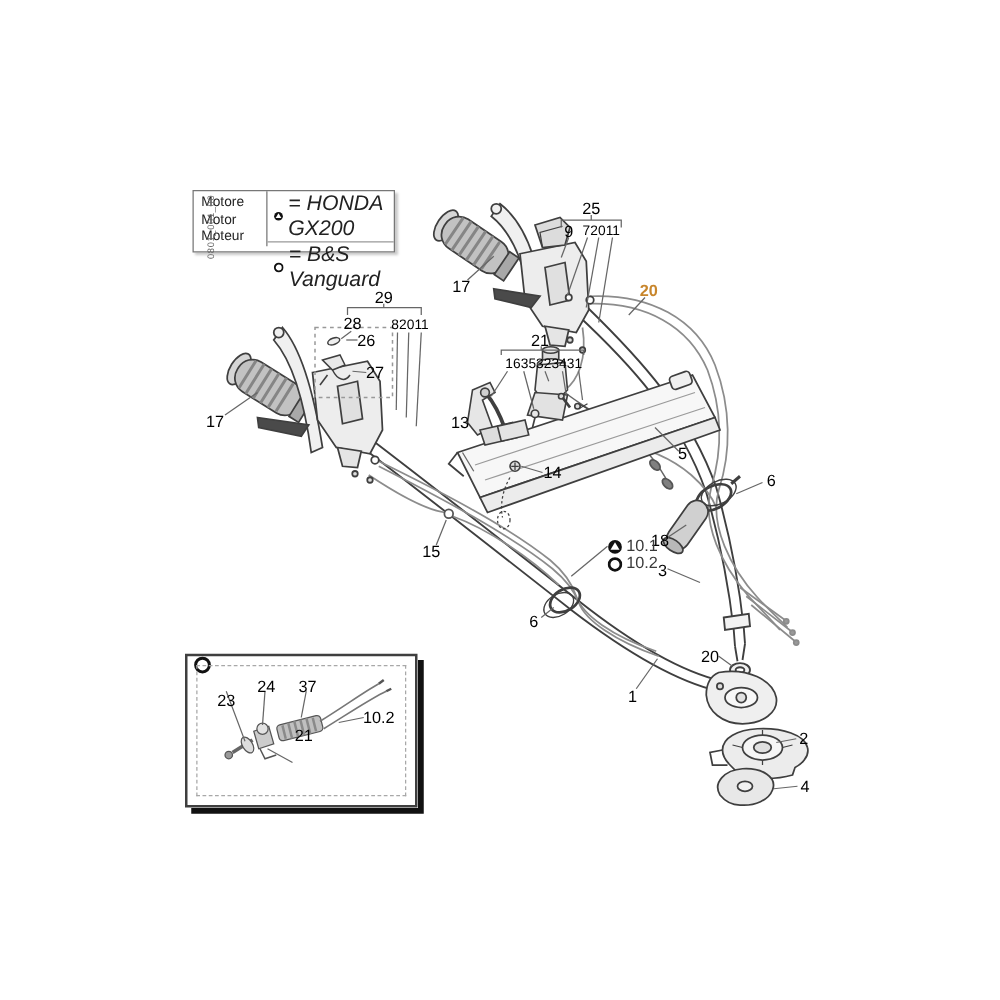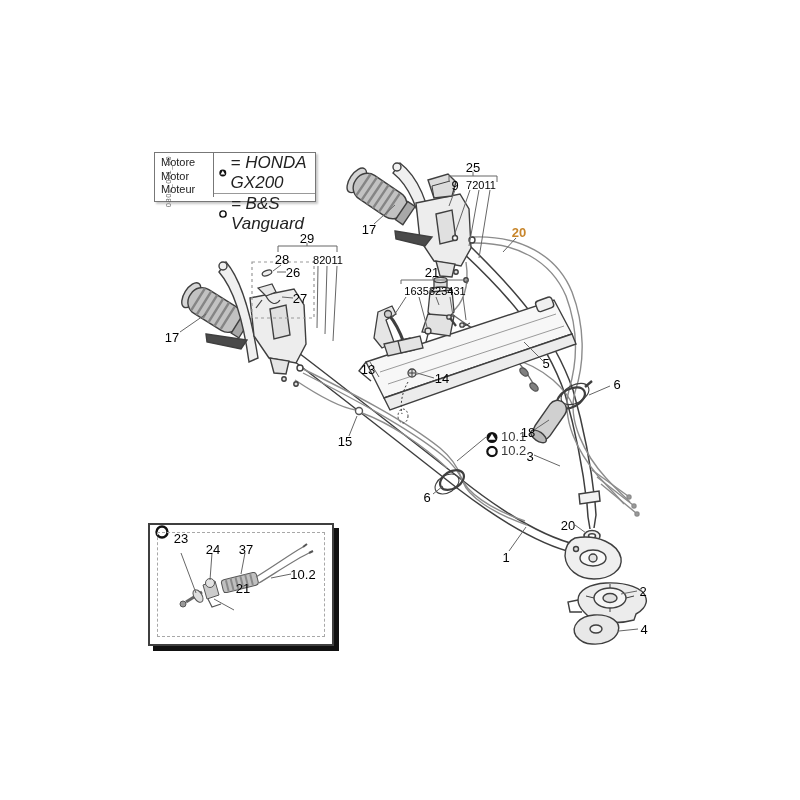--- a/index.html
+++ b/index.html
@@ -280,21 +280,21 @@
 <div class="co" style="left:369px;top:229px">17</div>
 <div class="co hl" style="left:519px;top:232px">20</div>
 <div class="co" style="left:307px;top:238px">29</div>
 <div class="co" style="left:282px;top:259px">28</div>
 <div class="co" style="left:293px;top:272px">26</div>
 <div class="co tight" style="left:328px;top:260px">8 20 11</div>
 <div class="co" style="left:300px;top:298px">27</div>
 <div class="co" style="left:172px;top:337px">17</div>
 <div class="co" style="left:432px;top:272px">21</div>
 <div class="co tight" style="left:435px;top:291px">16 35 32 34 31</div>
-<div class="co" style="left:368px;top:369px">13</div>
+<div class="co" style="left:368px;top:338px">13</div>
 <div class="co" style="left:442px;top:378px">14</div>
 <div class="co" style="left:546px;top:363px">5</div>
 <div class="co" style="left:617px;top:384px">6</div>
 <div class="co" style="left:345px;top:441px">15</div>
 <div class="co" style="left:528px;top:432px">18</div>
 <div class="co" style="left:530px;top:456px">3</div>
 <div class="co" style="left:427px;top:497px">6</div>
 <div class="co" style="left:568px;top:525px">20</div>
 <div class="co" style="left:506px;top:557px">1</div>
 <div class="co" style="left:643px;top:591px">2</div>
@@ -307,19 +307,19 @@
   </svg>
   <span>10.1</span>
 </div>
 <div class="marker-row" style="left:486px;top:450px">
   <svg width="12" height="12" viewBox="0 0 12 12">
     <circle cx="6" cy="6" r="4.7" fill="#fff" stroke="#111" stroke-width="2.2"></circle>
   </svg>
   <span>10.2</span>
 </div>
 
-<div class="co" style="left:181px;top:538px">23</div>
+<div class="co" style="left:181px;top:560px">23</div>
 <div class="co" style="left:213px;top:549px">24</div>
 <div class="co" style="left:246px;top:549px">37</div>
 <div class="co" style="left:303px;top:574px">10.2</div>
 <div class="co" style="left:243px;top:588px">21</div>
 
 </div>
 
 </body></html>

